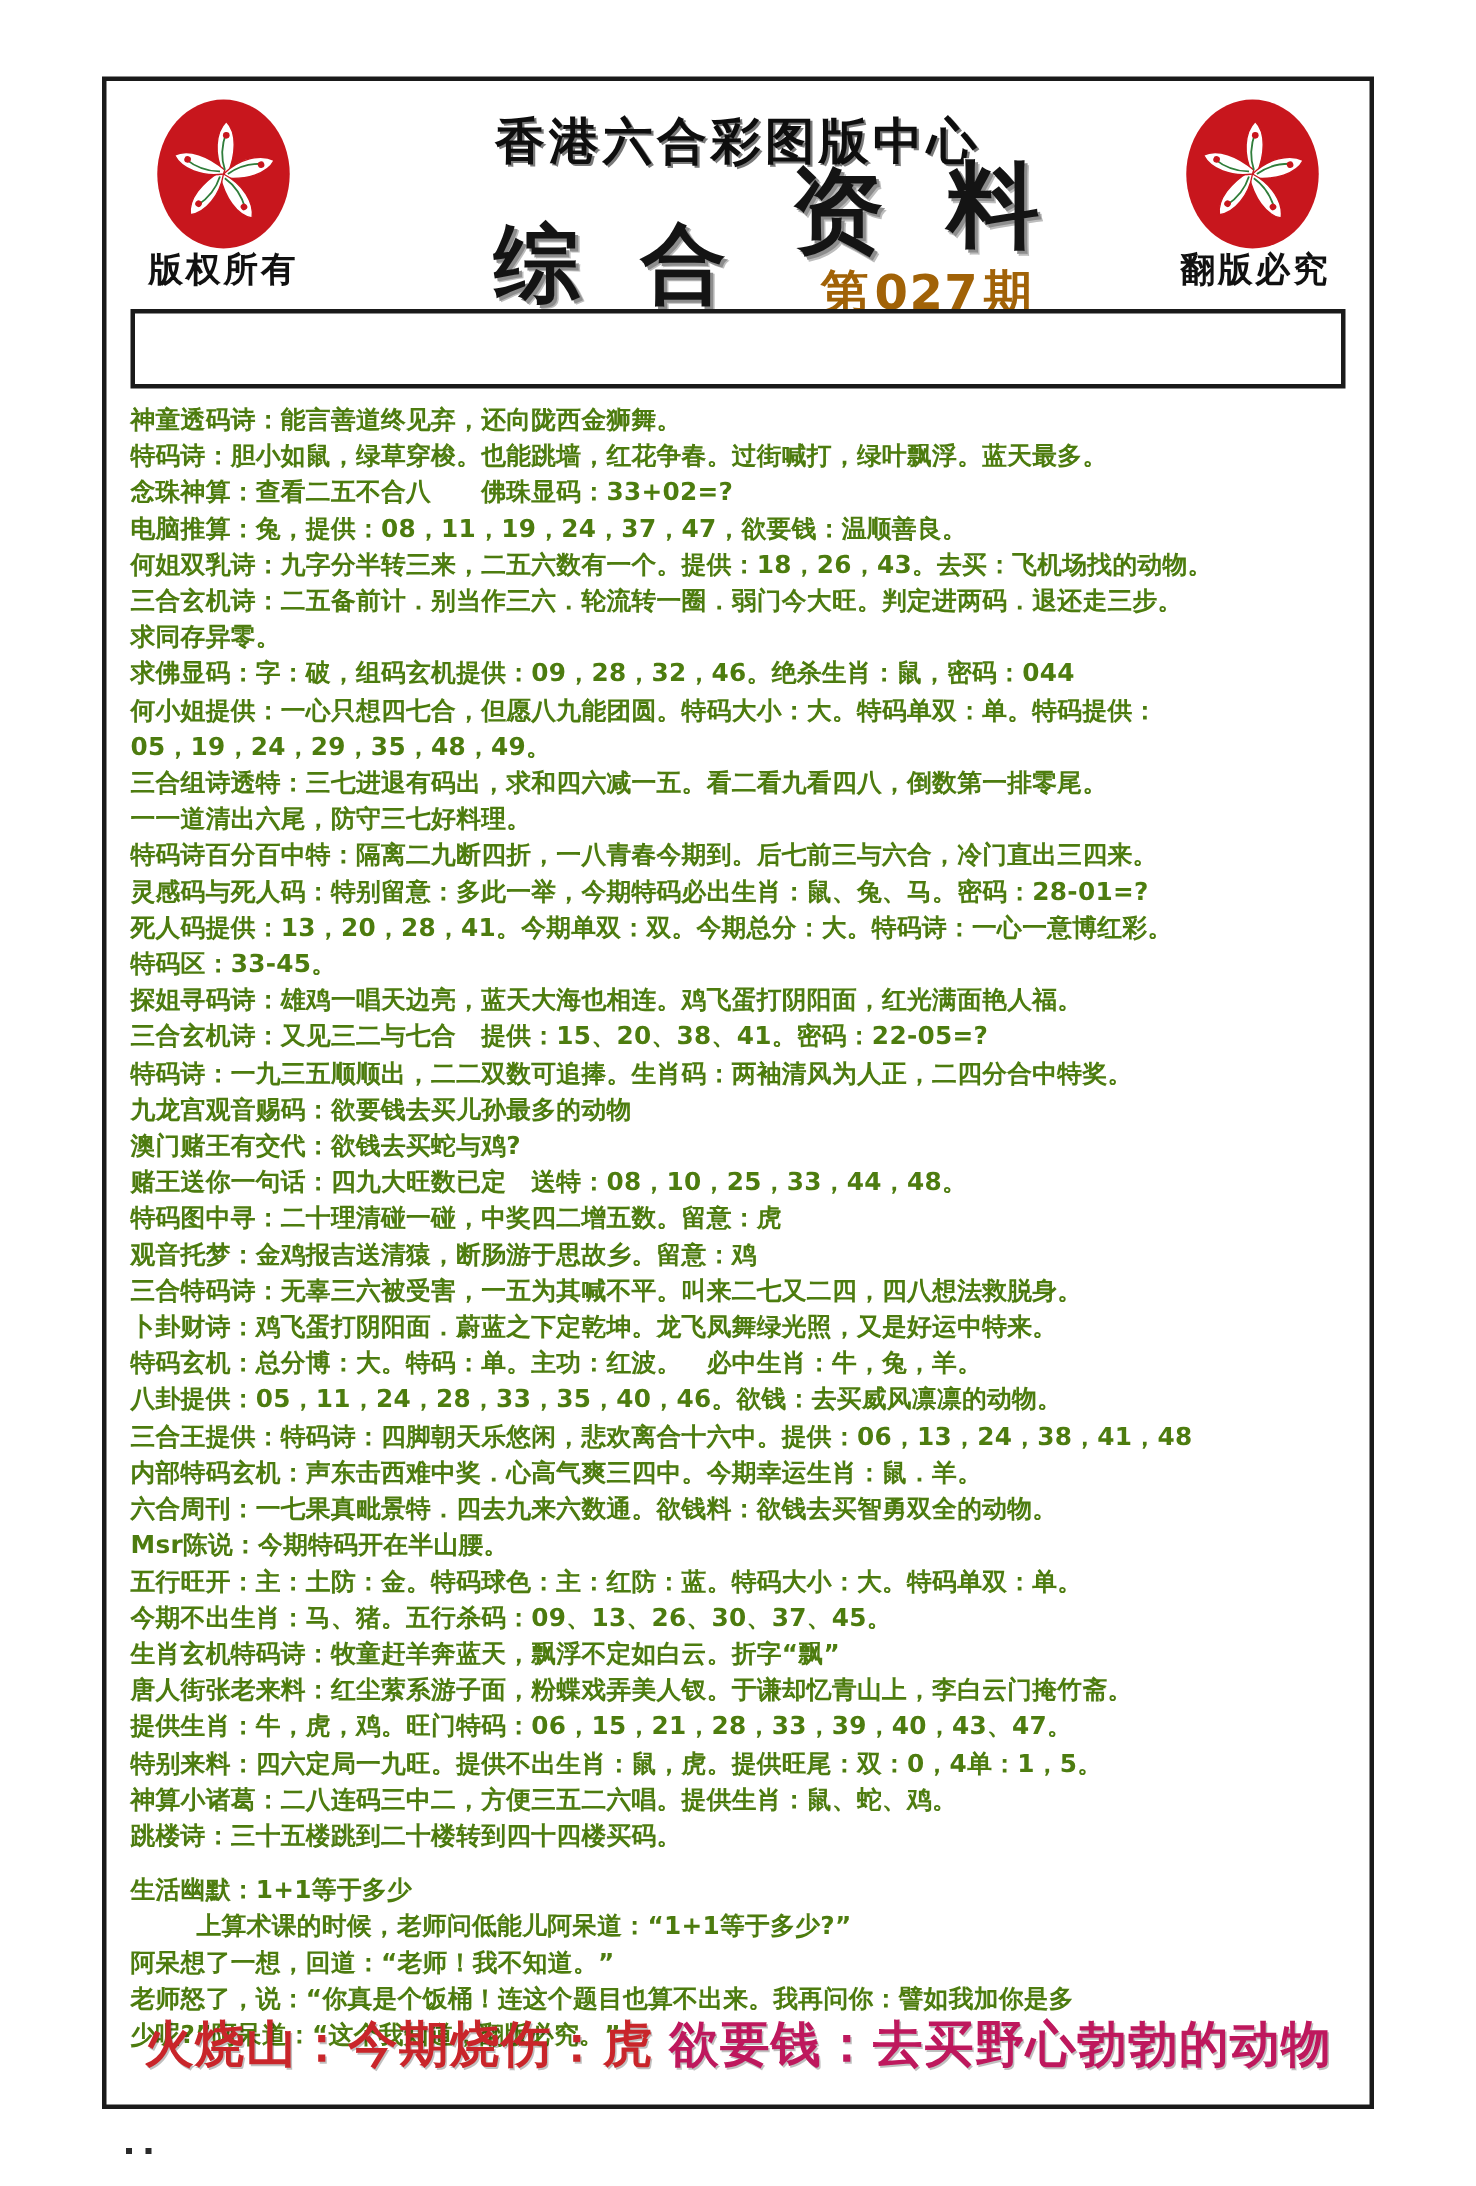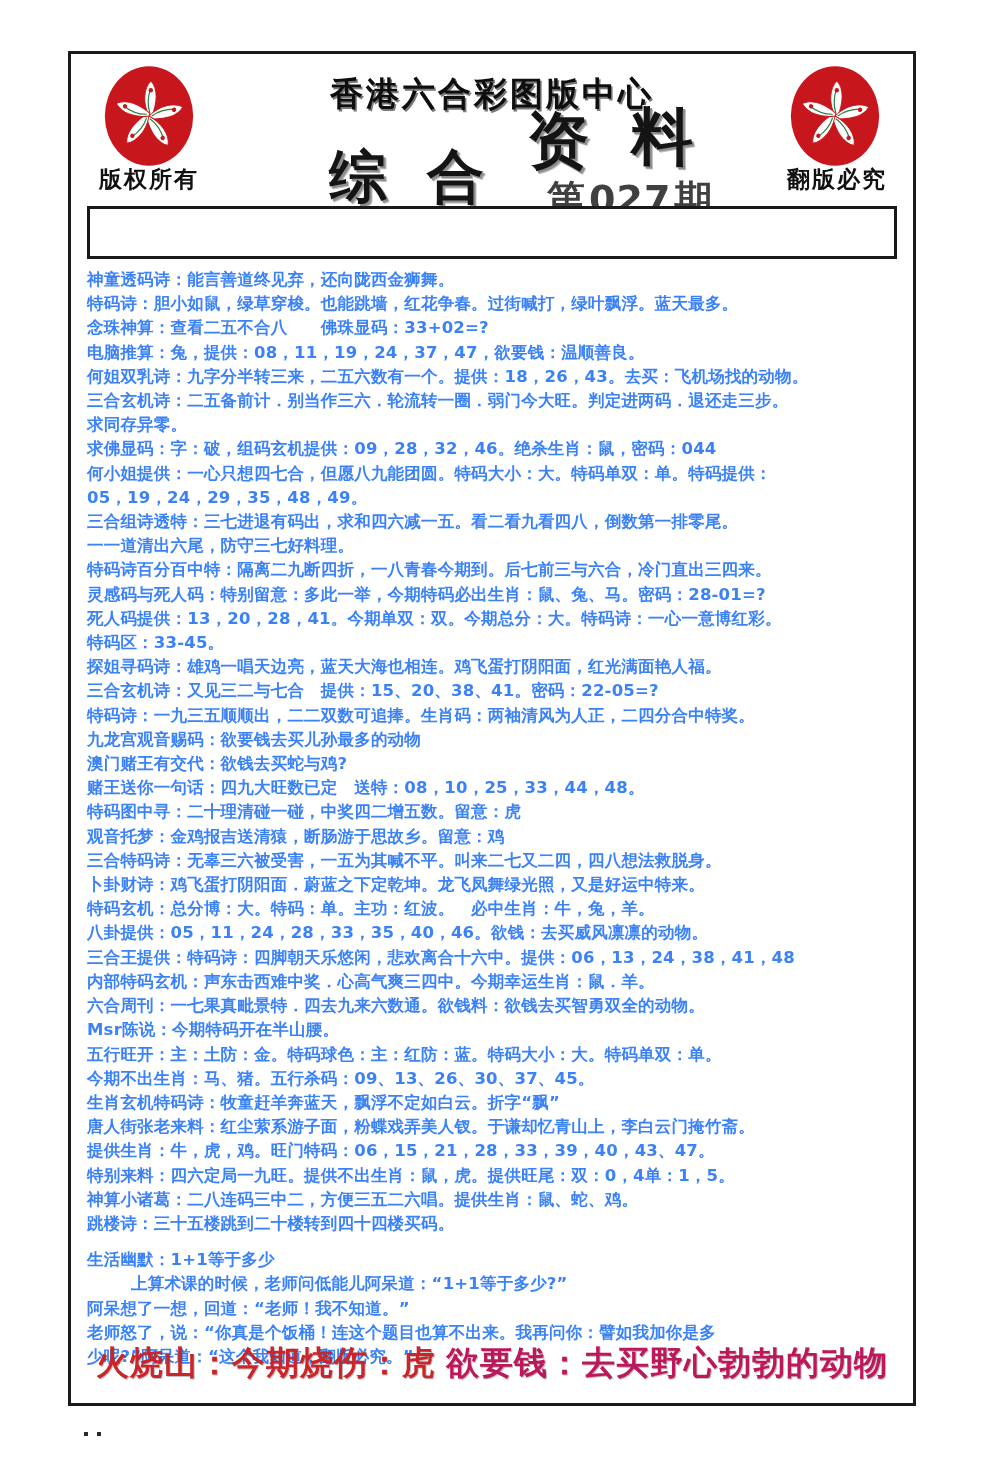--- a/index.html
+++ b/index.html
@@ -94,23 +94,23 @@
   .bt-zong { left: 28px;  top: 36px; font-size: 57px; }
   .bt-he   { left: 126px; top: 36px; font-size: 57px; }
   .bt-zi   { left: 226px; top: -2px; font-size: 62px; }
   .bt-liao { left: 330px; top: -6px; font-size: 62px; }
 
   #issue-no {
     position: absolute;
     left: 246px;
     top: 62px;
     font-family: "DejaVu Sans", "Liberation Sans", sans-serif;
-    font-size: 38px;
-    font-weight: bold;
-    color: #404040;
+    font-size: 32px;
+    font-weight: bold;
+    color: #a16207;
     letter-spacing: 1px;
     white-space: nowrap;
   }
   #issue-no .num {
     font-family: "DejaVu Sans", "Liberation Sans", sans-serif;
     letter-spacing: 1px;
     padding: 0 3px;
   }
 
   
@@ -131,21 +131,21 @@
     left: 10px;
     top: 214px;
     width: 828px;
     padding: 0 6px;
     box-sizing: border-box;
   }
   .line {
     font-family: "DejaVu Sans", "Liberation Sans", sans-serif;
     font-size: 16.5px;
     line-height: 24.2px;
-    color: #3b82f6;
+    color: #4d7c0f;
     white-space: pre-wrap;
     letter-spacing: 0.2px;
     font-weight: 600;
   }
   .line.indent { text-indent: 44px; }
   .line.gap    { height: 12px; }
 
   
   #footer-banner {
     position: absolute;

